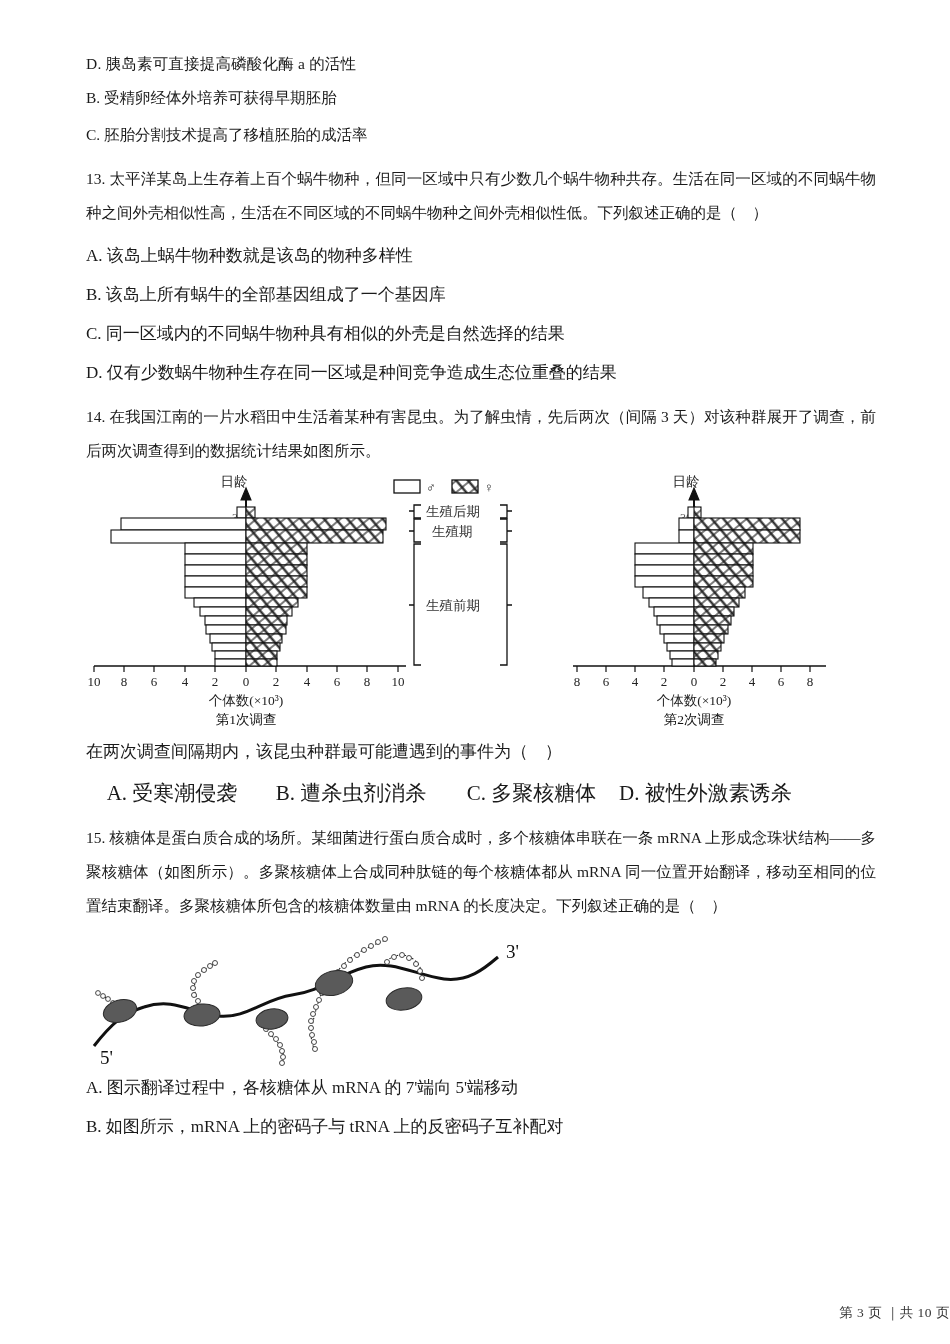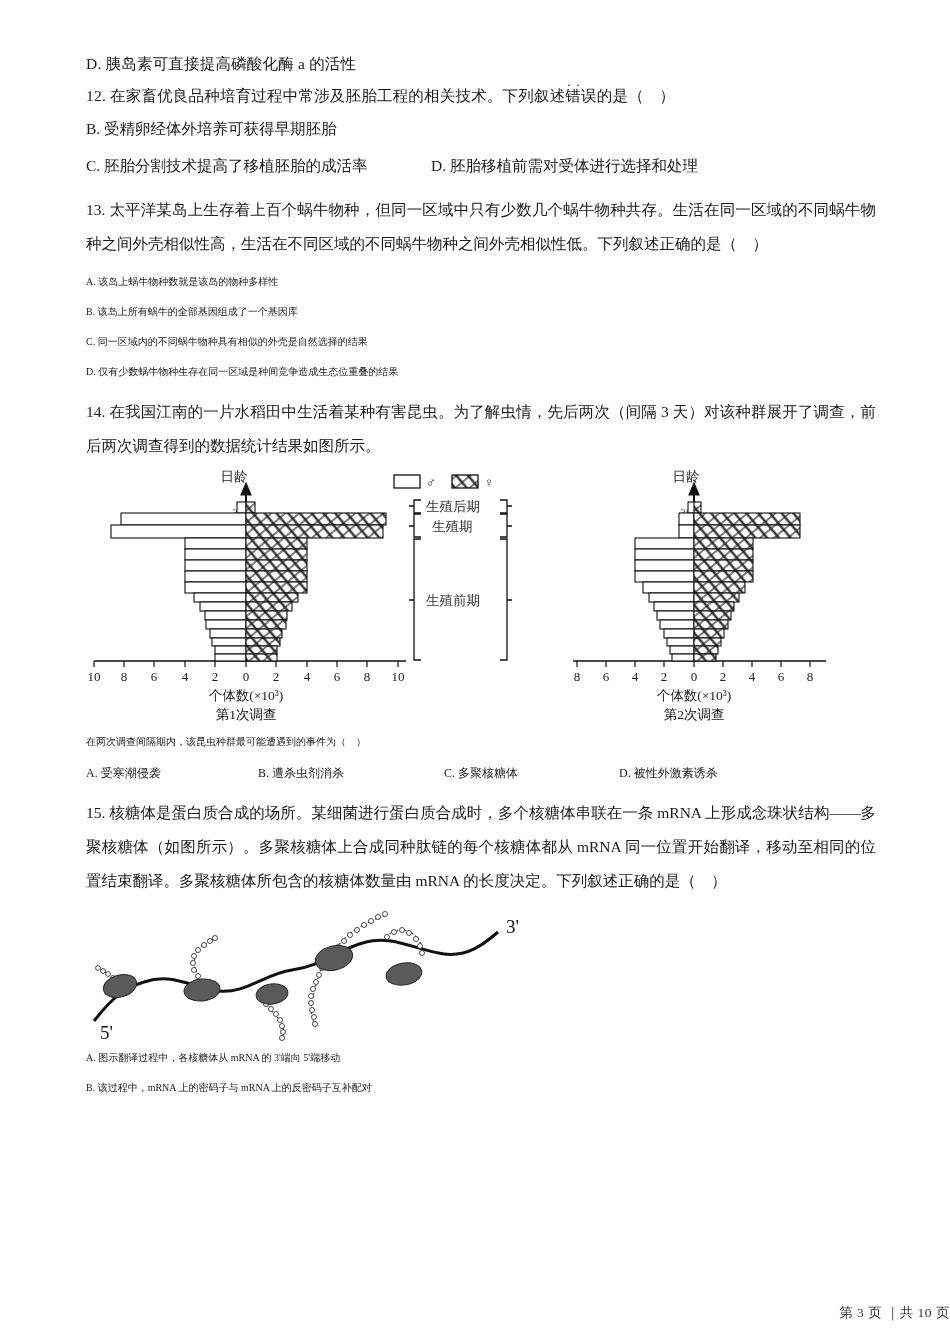--- a/index.html
+++ b/index.html
@@ -43,28 +43,28 @@
     text-justify: inter-ideograph;
   }
   .opt-row {
     display: flex;
     font-size: 15.5px;
     margin-bottom: 16px;
   }
   .opt-row > span { display: block; }
   .opt-a { width: 345px; }
   .opt-b { width: 345px; }
-  .opt-row4 { display: flex; font-size: 12px; margin-bottom: 14px; }
+  .opt-row4 { display: flex; font-size: 21px; margin-bottom: 14px; text-align: center; }
   .opt-row4 > span { display: block; }
   .w1 { width: 172px; }
   .w2 { width: 186px; }
   .w3 { width: 175px; }
   .w4 { width: auto; }
   .single-opt {
-    font-size: 10px;
+    font-size: 17px;
     margin-bottom: 16px;
   }
   .dotted-mark {
     position: relative;
   }
   .dotted-mark::after {
     content: "..";
     position: absolute;
     left: 2px;
     top: -12px;
@@ -99,28 +99,26 @@
   }
 </style>
 </head>
 <body>
 
 <div class="page">
   <div class="content">
 
     <div class="line">D. 胰岛素可直接提高磷酸化酶 a 的活性</div>
 
-    <div class="line"><span>12. 在家畜优良品种培育过程中常涉及胚胎工程的相关技术。下列叙述</span><span class="dotted-mark">错误</span><span>的是（　）</span></div>
 
     <div class="opt-row">
       <span class="opt-b">B. 受精卵经体外培养可获得早期胚胎</span>
     </div>
     <div class="opt-row">
       <span class="opt-a">C. 胚胎分割技术提高了移植胚胎的成活率</span>
-      <span class="opt-b">D. 胚胎移植前需对受体进行选择和处理</span>
     </div>
 
     <div class="para">13. 太平洋某岛上生存着上百个蜗牛物种，但同一区域中只有少数几个蜗牛物种共存。生活在同一区域的不同蜗牛物种之间外壳相似性高，生活在不同区域的不同蜗牛物种之间外壳相似性低。下列叙述正确的是（　）</div>
     <div class="single-opt" style="margin-top:14px">A. 该岛上蜗牛物种数就是该岛的物种多样性</div>
     <div class="single-opt">B. 该岛上所有蜗牛的全部基因组成了一个基因库</div>
     <div class="single-opt">C. 同一区域内的不同蜗牛物种具有相似的外壳是自然选择的结果</div>
     <div class="single-opt">D. 仅有少数蜗牛物种生存在同一区域是种间竞争造成生态位重叠的结果</div>
 
     <div class="para">14. 在我国江南的一片水稻田中生活着某种有害昆虫。为了解虫情，先后两次（间隔 3 天）对该种群展开了调查，前后两次调查得到的数据统计结果如图所示。</div>
 
@@ -402,19 +400,19 @@
           <ellipse cx="186" cy="88" rx="16" ry="10" fill="#5a5a5a" stroke="#2b2b2b" stroke-width="1" transform="rotate(-8 186 88)"></ellipse>
           <ellipse cx="248" cy="52" rx="19" ry="12" fill="#5a5a5a" stroke="#2b2b2b" stroke-width="1" transform="rotate(-14 248 52)"></ellipse>
           <ellipse cx="318" cy="68" rx="18" ry="11" fill="#5a5a5a" stroke="#2b2b2b" stroke-width="1" transform="rotate(-10 318 68)"></ellipse>
         </g>
 
         <text x="14" y="133" font-family="'Liberation Serif',serif" font-size="19" fill="#111">5'</text>
         <text x="420" y="27" font-family="'Liberation Serif',serif" font-size="19" fill="#111">3'</text>
       </svg>
     </div>
 
-    <div class="single-opt">A. 图示翻译过程中，各核糖体从 mRNA 的 3'端向 5'端移动</div>
-    <div class="single-opt">B. 该过程中，mRNA 上的密码子与 mRNA 上的反密码子互补配对</div>
+    <div class="single-opt">A. 图示翻译过程中，各核糖体从 mRNA 的 7'端向 5'端移动</div>
+    <div class="single-opt">B. 如图所示，mRNA 上的密码子与 tRNA 上的反密码子互补配对</div>
 
   </div>
 
   <div class="footer">第 3 页 ｜共 10 页</div>
 </div>
 
 </body></html>

